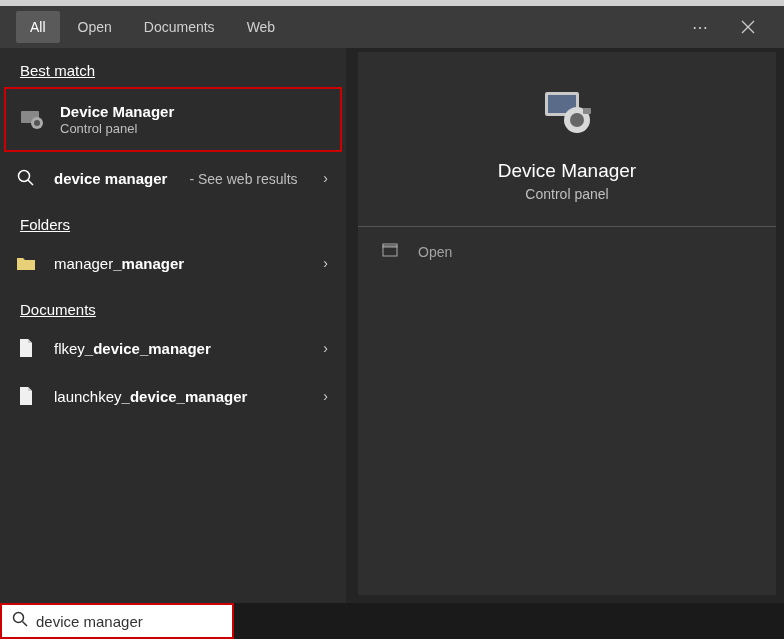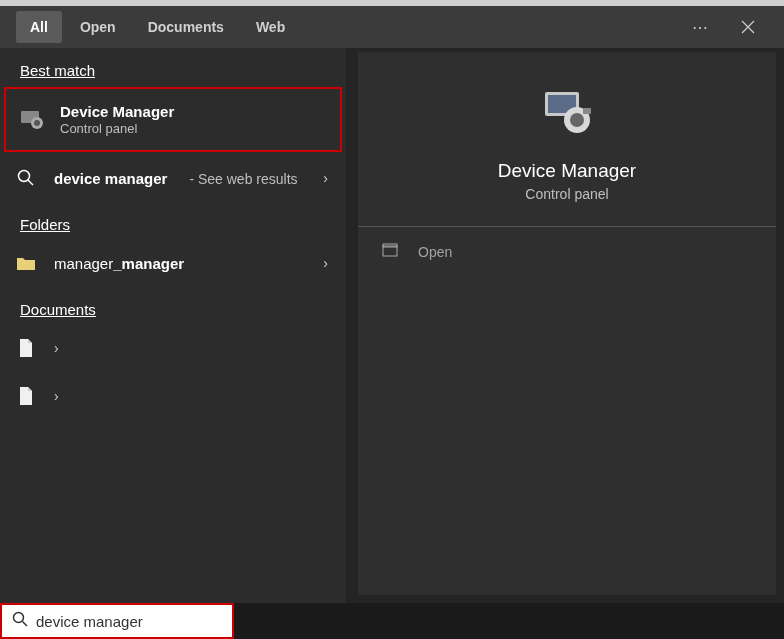--- a/index.html
+++ b/index.html
@@ -35,21 +35,20 @@
       padding-left: 8px;
     }
     .tab {
       padding: 8px 14px;
       color: #d0d0d0;
       font-size: 14px;
       cursor: pointer;
       display: flex;
       align-items: center;
       gap: 4px;
-      font-weight: bold;
     }
     .tab.active {
       background: #5a5a5a;
       color: #fff;
       border-radius: 2px;
     }
     .header-right {
       display: flex;
       align-items: center;
       gap: 16px;
@@ -281,28 +280,38 @@
     </div>
 
     <div class="section-label">Documents</div>
     <div class="result-item">
       <div class="result-icon">
         <svg width="16" height="20" viewBox="0 0 16 20">
             <path d="M2 1 L10 1 L14 5 L14 19 L2 19 Z" fill="#f0f0f0"></path>
             <path d="M10 1 L10 5 L14 5 Z" fill="#ccc"></path>
           </svg>
       </div>
+      <div class="result-text">
+        <div class="result-title">
+          <span>flkey</span><span class="bold">_device_manager</span>
+        </div>
+      </div>
       <div class="chevron">›</div>
     </div>
     <div class="result-item">
       <div class="result-icon">
         <svg width="16" height="20" viewBox="0 0 16 20">
             <path d="M2 1 L10 1 L14 5 L14 19 L2 19 Z" fill="#f0f0f0"></path>
             <path d="M10 1 L10 5 L14 5 Z" fill="#ccc"></path>
           </svg>
+      </div>
+      <div class="result-text">
+        <div class="result-title">
+          <span>launchkey</span><span class="bold">_device_manager</span>
+        </div>
       </div>
       <div class="chevron">›</div>
     </div>
 
   </div>
 
   <div class="right-panel">
     <div class="preview-card">
       <div class="preview-header">
         <div class="preview-icon">

